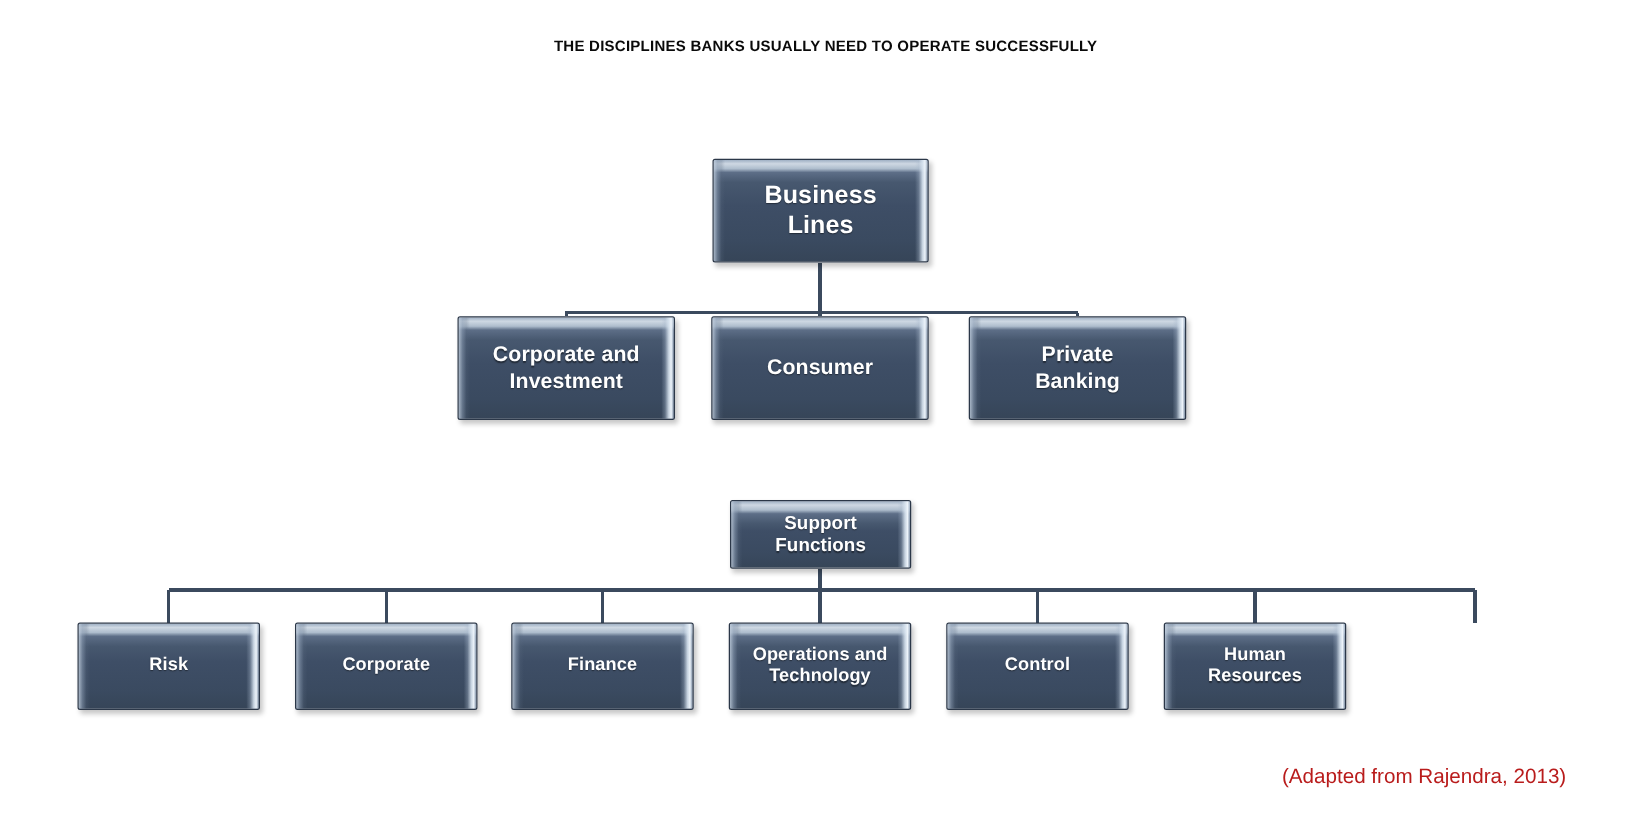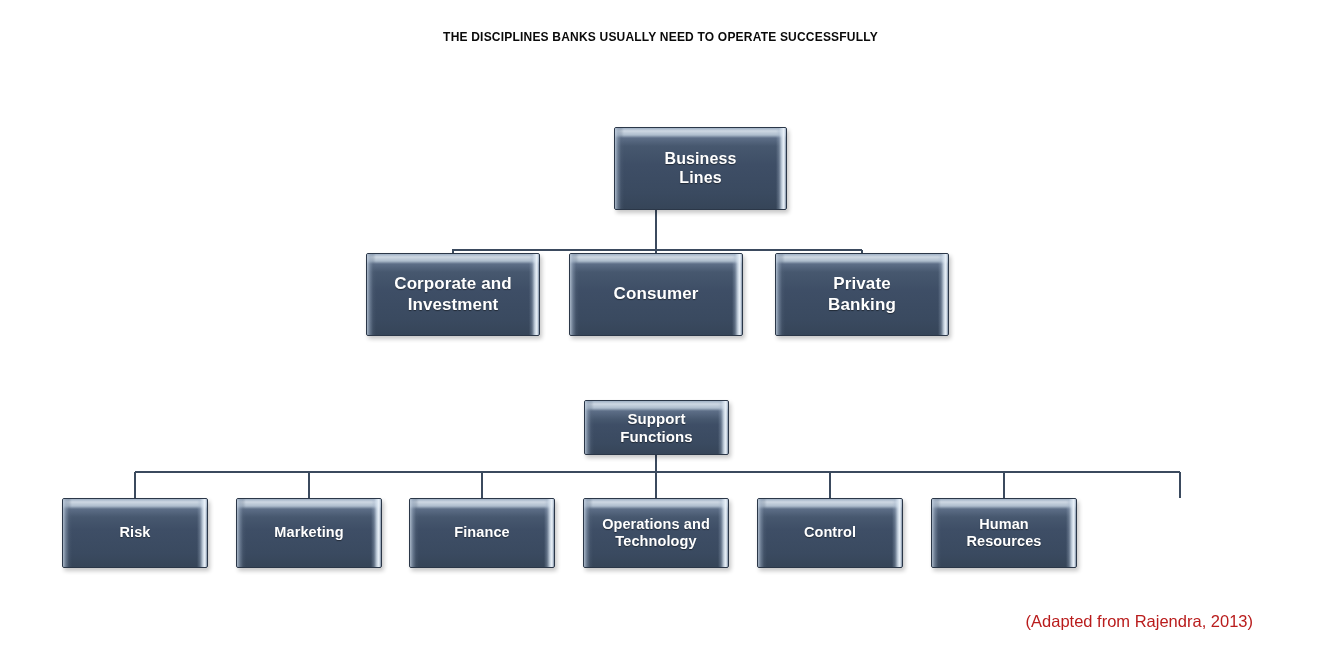--- a/index.html
+++ b/index.html
@@ -111,21 +111,21 @@
   }
 
   .node-inner {
     position: relative;
     z-index: 2;
     padding: 0 10px;
     width: 100%;
   }
 
   
-  .node.lvl1 { font-size: 16px; margin-left: 44px; }
+  .node.lvl1 { font-size: 20px; }
   .node.lvl2 { font-size: 17px; }
   .node.support { font-size: 15px; }
   .node.leaf  { font-size: 14.5px; }
 
   
   .node {
     box-shadow: 2px 3px 4px rgba(0,0,0,0.22);
   }
 </style>
 </head>
@@ -198,21 +198,21 @@
   </div>
 
   <div class="node leaf" style="left:62px; top:498px; width:146px; height:70px;">
     <div class="node-inner">
       <span>Risk</span>
     </div>
   </div>
 
   <div class="node leaf" style="left:236px; top:498px; width:146px; height:70px;">
     <div class="node-inner">
-      <span>Marketing</span>
+      <span>Corporate</span>
     </div>
   </div>
 
   <div class="node leaf" style="left:409px; top:498px; width:146px; height:70px;">
     <div class="node-inner">
       <span>Finance</span>
     </div>
   </div>
 
   <div class="node leaf" style="left:583px; top:498px; width:146px; height:70px;">

